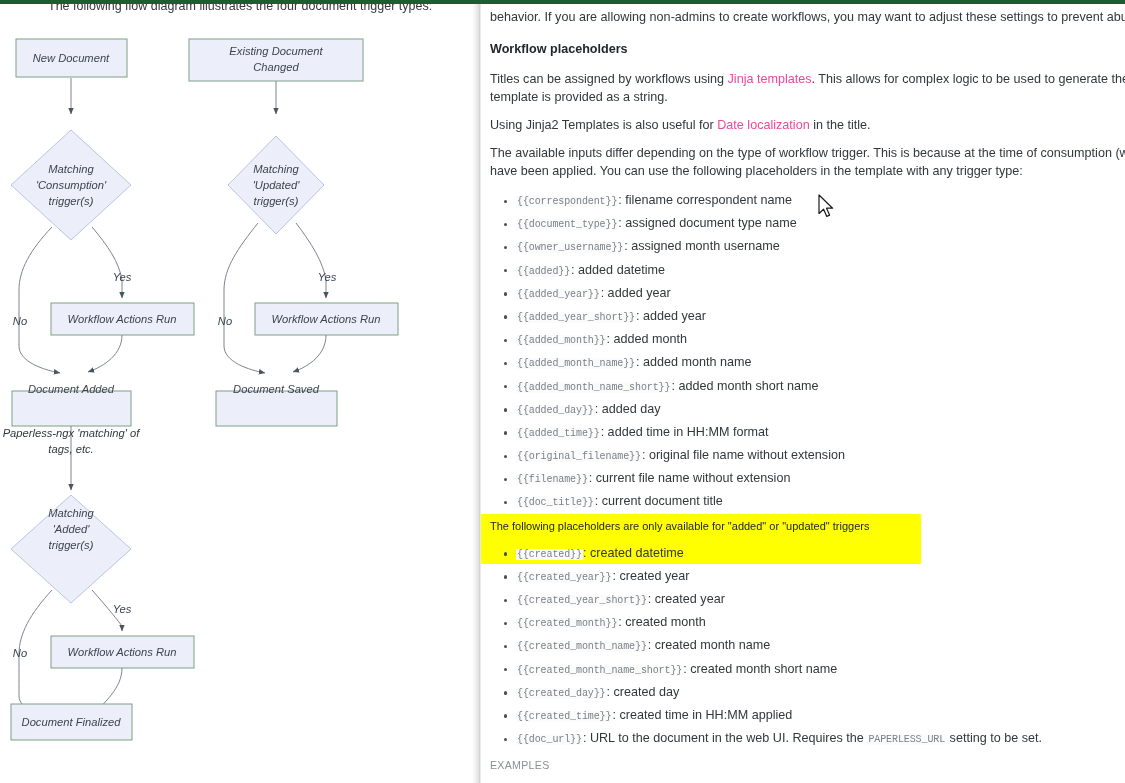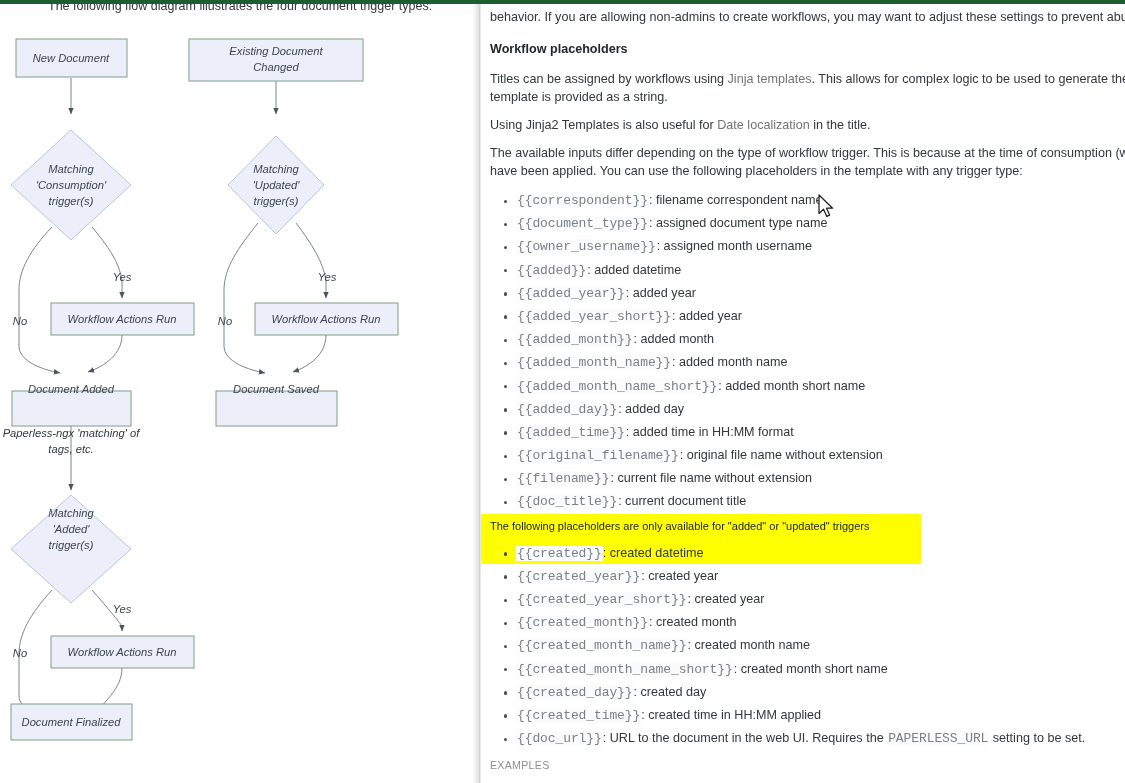--- a/index.html
+++ b/index.html
@@ -126,27 +126,27 @@
   .para {
     margin-bottom: 10px;
   }
   .h-sub {
     font-size: 12.6px;
     font-weight: bold;
     color: #22272b;
     margin: 16px 0 14px 0;
   }
   a.doclink {
-    color: #737373;
+    color: #ec4899;
     text-decoration: none;
     text-align: center;
   }
   code, .mono {
     font-family: "Liberation Mono", monospace;
-    font-size: 13px;
+    font-size: 10px;
     color: #7a8088;
     background: #fbfbfb;
     padding: 0 1px;
     letter-spacing: -0.1px;
   }
   ul.ph-list {
     list-style: none;
     margin: 0;
     padding: 0;
   }

